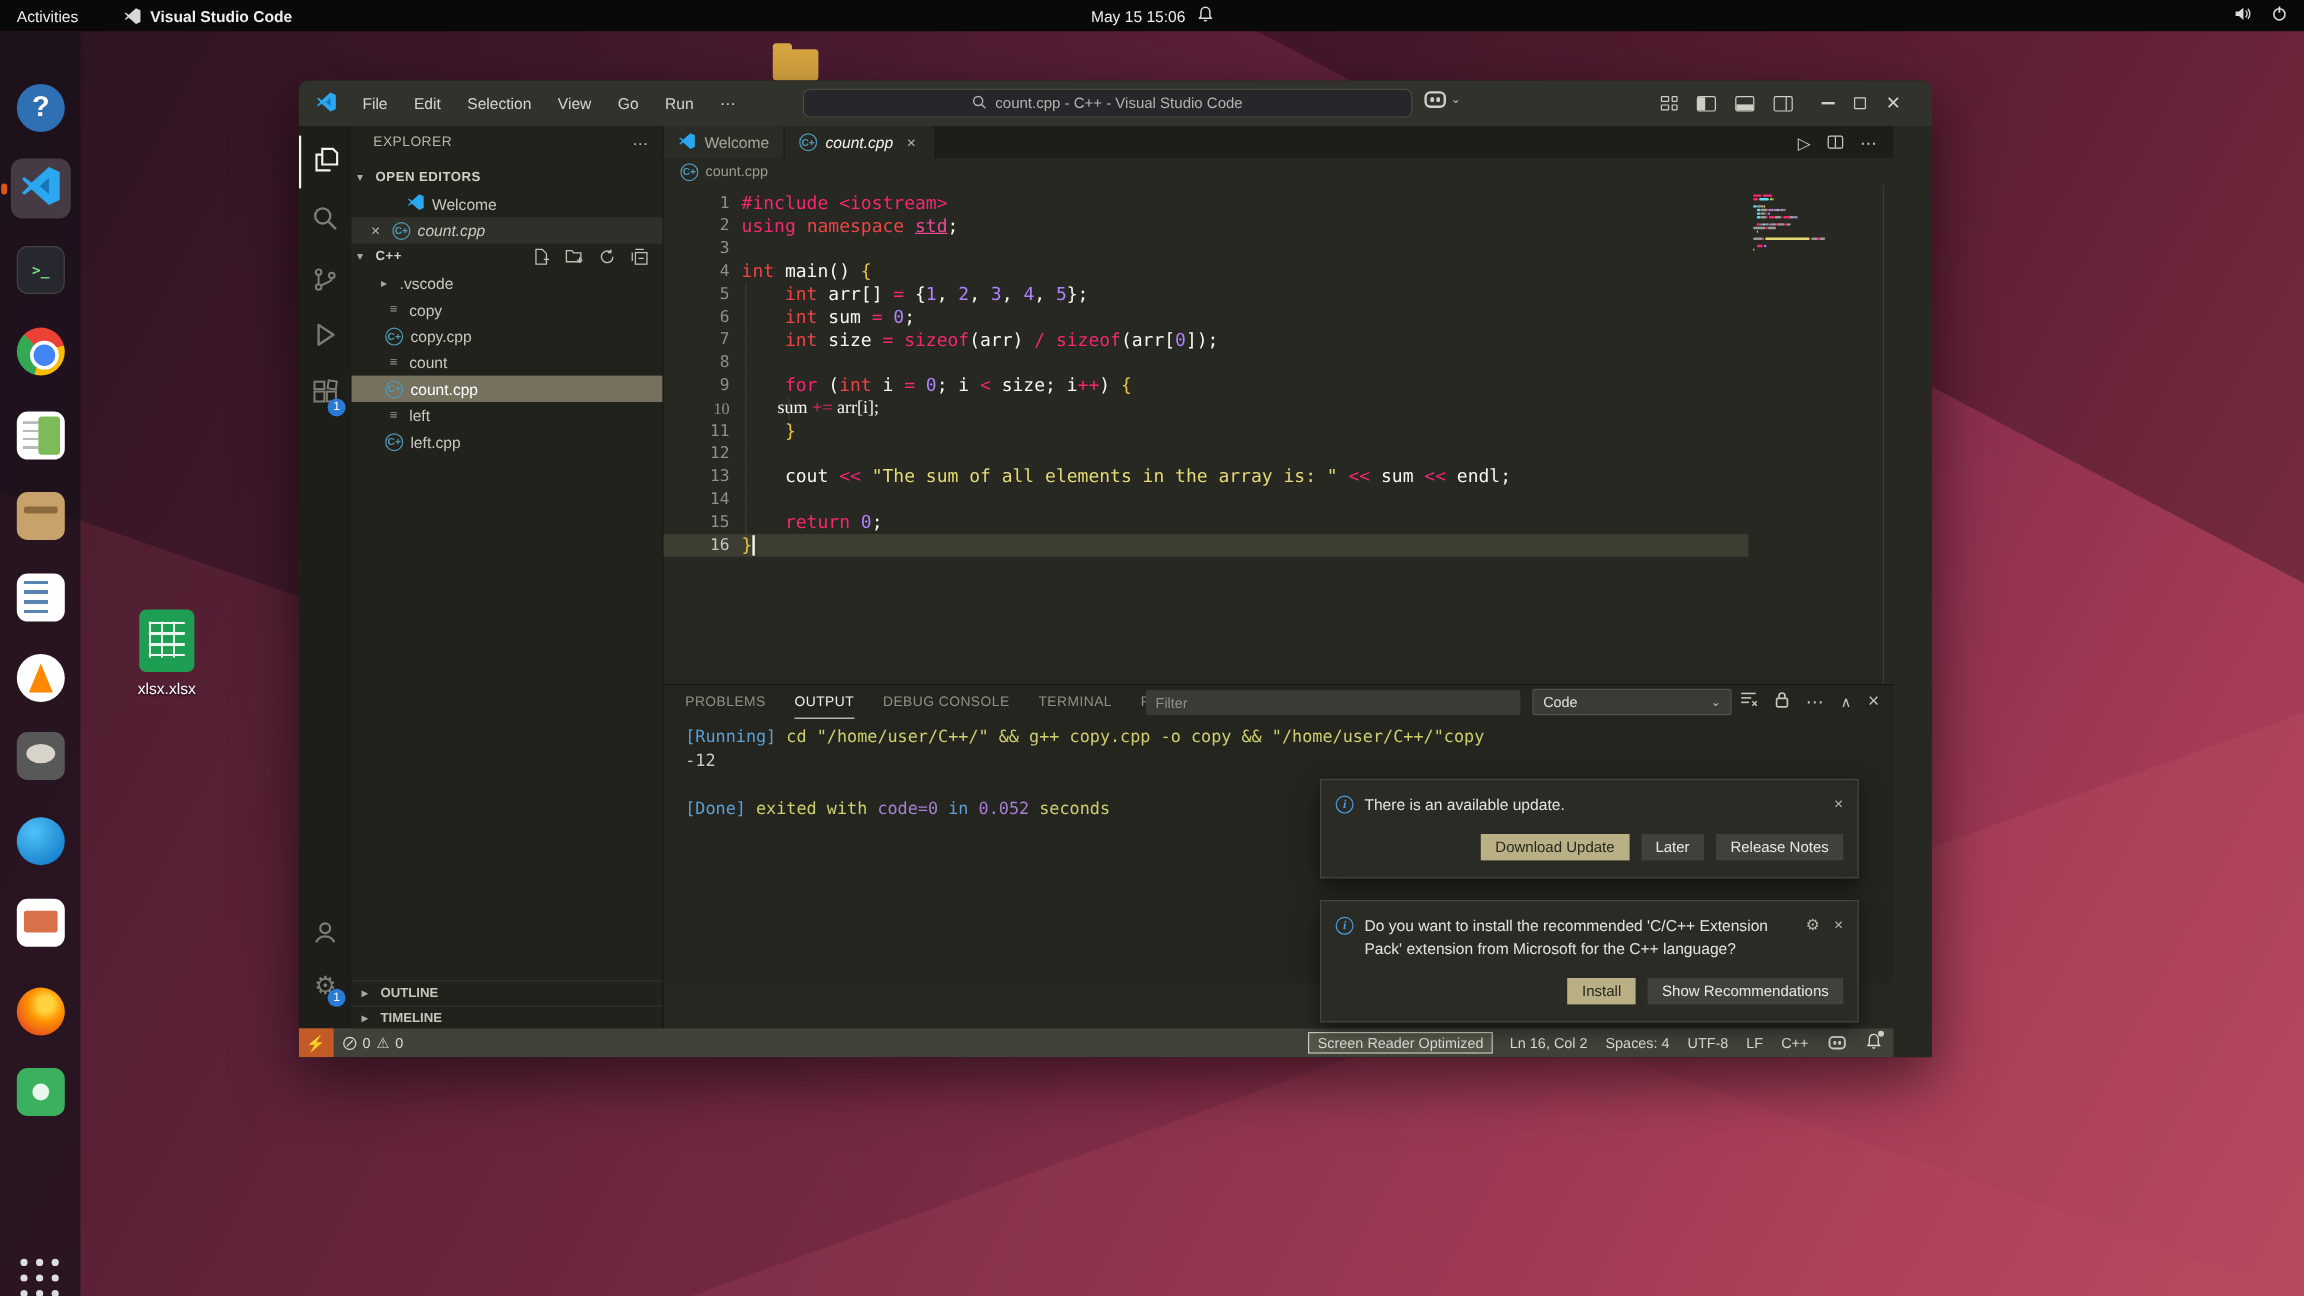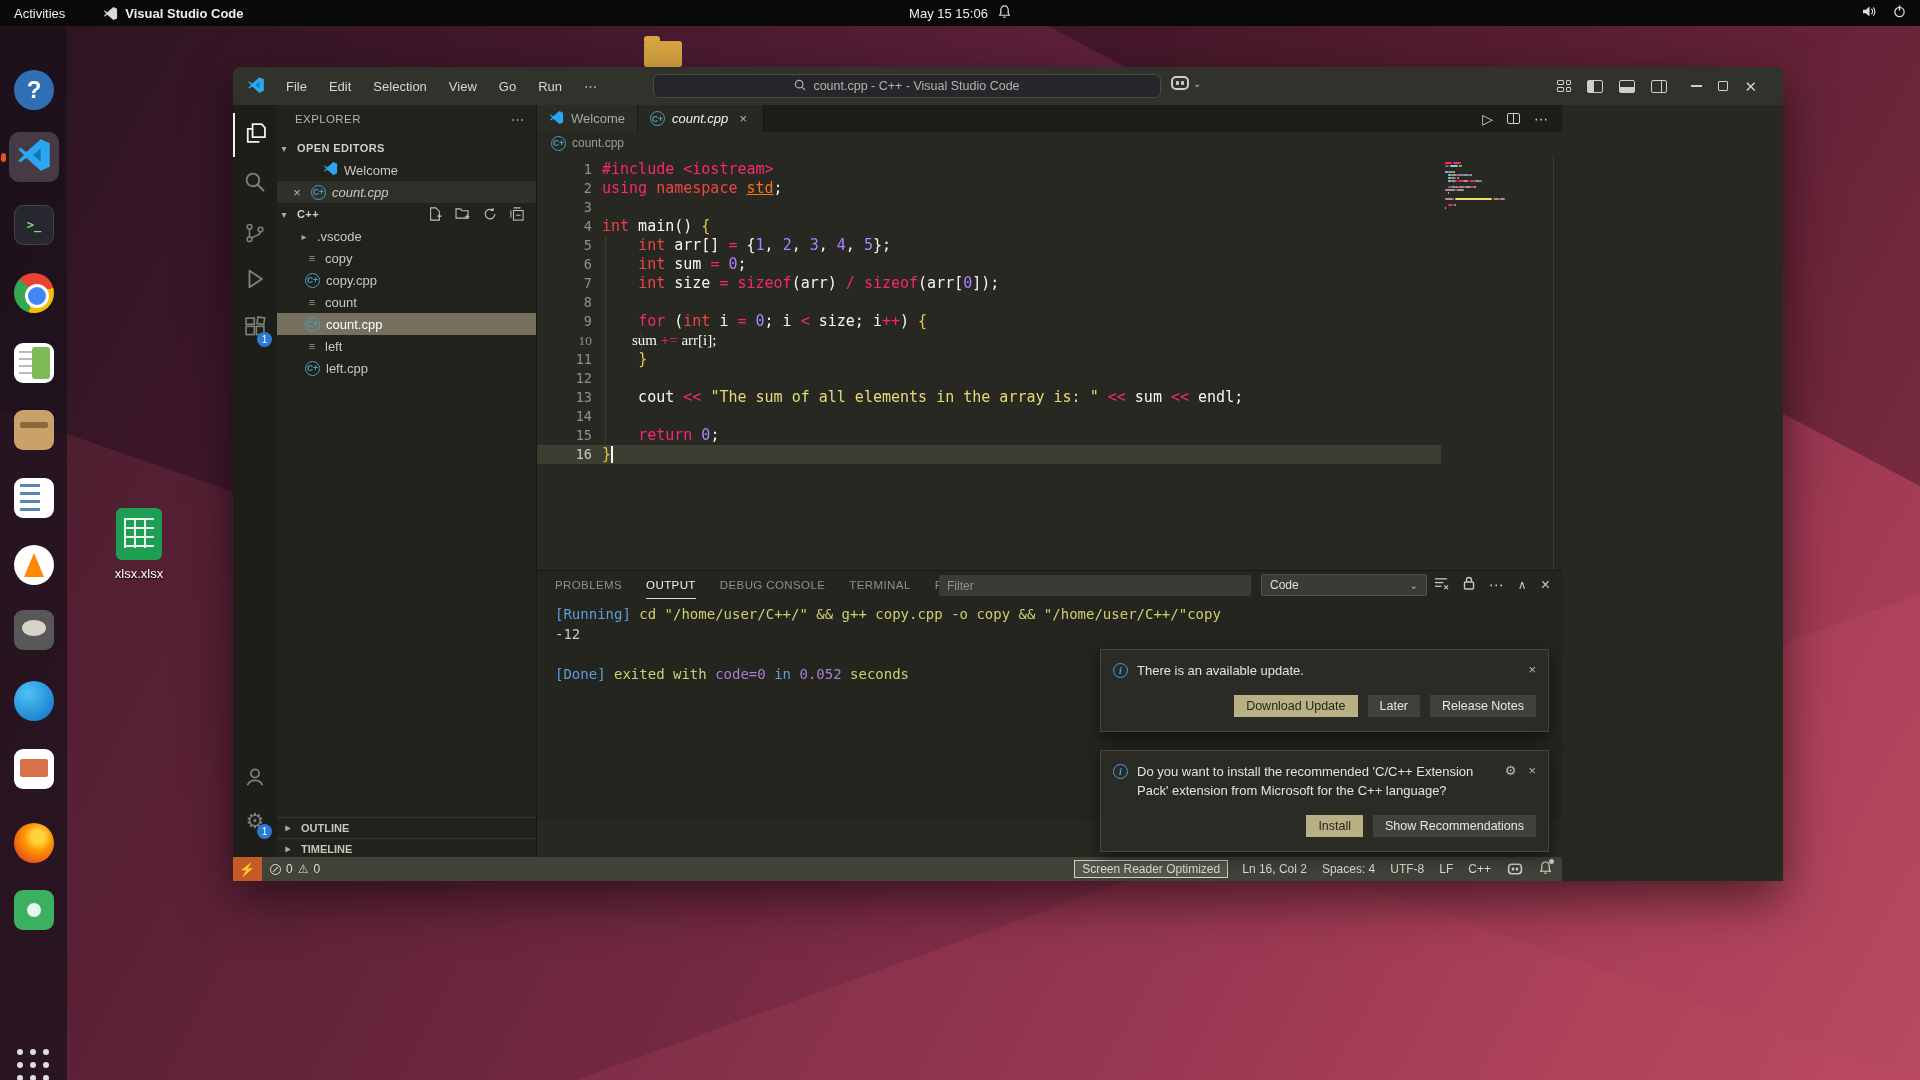--- a/index.html
+++ b/index.html
@@ -50,21 +50,21 @@
   
   #desk-file { position:absolute; left:104px; top:508px; width:70px; text-align:center; z-index:30; }
   .xlsx-glyph { width:46px; height:52px; margin:0 auto; background:#1e9e53; border-radius:6px; position:relative; }
   .xlsx-glyph::after { content:""; position:absolute; left:8px; top:10px; right:8px; bottom:12px; background:
      repeating-linear-gradient(#ffffff 0 2px,transparent 2px 9px),repeating-linear-gradient(90deg,#ffffff 0 2px,transparent 2px 10px); opacity:.9; }
   #desk-file .lbl { margin-top:6px; color:#fff; font-size:13px; text-shadow:0 1px 2px rgba(0,0,0,.8); }
   #desk-folder { position:absolute; left:644px; top:41px; width:38px; height:26px; background:#d9a641; border-radius:3px; z-index:5; }
   #desk-folder::before { content:""; position:absolute; left:0; top:-5px; width:16px; height:6px; background:#d9a641; border-radius:3px 3px 0 0; }
 
   
-  #win { position:absolute; left:233px; top:67px; width:1550px; height:814px; background:#272822; border-radius:8px 8px 0 0; box-shadow:0 18px 50px rgba(0,0,0,.55); z-index:20; overflow:hidden; }
+  #win { position:absolute; left:249px; top:67px; width:1361px; height:814px; background:#272822; border-radius:8px 8px 0 0; box-shadow:0 18px 50px rgba(0,0,0,.55); z-index:20; overflow:hidden; }
 
   
   #titlebar { position:absolute; left:0; top:0; width:100%; height:38px; background:#31322c; display:flex; align-items:center; color:#d6d6d0; font-size:13px; }
   #titlebar .logo { margin:0 12px 0 14px; }
   .menus { display:flex; gap:4px; }
   .menu-item { padding:4px 9px; border-radius:5px; cursor:default; }
   .nav-arrows { display:flex; gap:18px; margin-left:64px; color:#a9a9a2; font-size:16px; }
   #cmd-center { position:absolute; left:420px; top:7px; width:508px; height:24px; background:#26272b; border:1px solid #4a4a45; border-radius:6px; display:flex; align-items:center; justify-content:center; gap:7px; color:#b3b3ad; font-size:12.5px; }
   #copilot { position:absolute; left:938px; top:9px; display:flex; align-items:center; gap:4px; }
   .copilot-face { width:18px; height:14px; border:2px solid #cfcfc8; border-radius:5px; position:relative; }
@@ -117,21 +117,21 @@
   
   #editor { position:absolute; left:304px; top:87px; width:1025px; height:416px; background:#272822; font-family:"DejaVu Sans Mono",monospace; font-size:15px; }
   .code-row { position:absolute; left:0; width:904px; height:19px; line-height:19px; white-space:pre; }
   .code-row.current { background:#3e3d32;padding-left:24px; }
   .lnum { position:absolute; left:0; width:55px; text-align:right; color:#90908a; font-size:13.5px; }
   .current .lnum { color:#c8c8c2; }
   .ctext { position:absolute; left:65px; }
   .iguide { position:absolute; top:0; width:1px; height:19px; background:#3b3c35; }
   .cursor-bar { position:absolute; width:1.6px; height:17px; background:#f8f8f0; }
   .tk-k { color:#f92672; } .tk-ti { color:#ef4444; } .tk-n { color:#ae81ff; }
-  .tk-s { color:#e6db74; } .tk-w { color:#f8f8f2; } .tk-b { color:#e8c547; } .tk-gu { color:#f97316; text-decoration:underline; }
+  .tk-s { color:#e6db74; } .tk-w { color:#f8f8f2; } .tk-b { color:#e8c547; } .tk-gu { color:#ec4899; text-decoration:underline; }
   #minimap { position:absolute; left:908px; top:8px; width:84px; height:60px; }
   .mm-bar { position:absolute; height:2px; border-radius:1px; }
   .ed-divider { position:absolute; left:1016px; top:0; width:1px; height:416px; background:#3a3b33; }
 
   
   #panel { position:absolute; left:304px; top:503px; width:1025px; height:249px; background:#24251f; border-top:1px solid #171812; }
   .panel-head { position:absolute; left:0; top:0; width:100%; height:28px; display:flex; align-items:center; }
   .ptab { margin-left:24px; font-size:11.5px; letter-spacing:.4px; color:#8f9086; height:28px; display:flex; align-items:center; }
   .ptab:first-child { margin-left:18px; }
   .ptab.active { color:#f0f0ea; border-bottom:1px solid #d8d8d0; }

